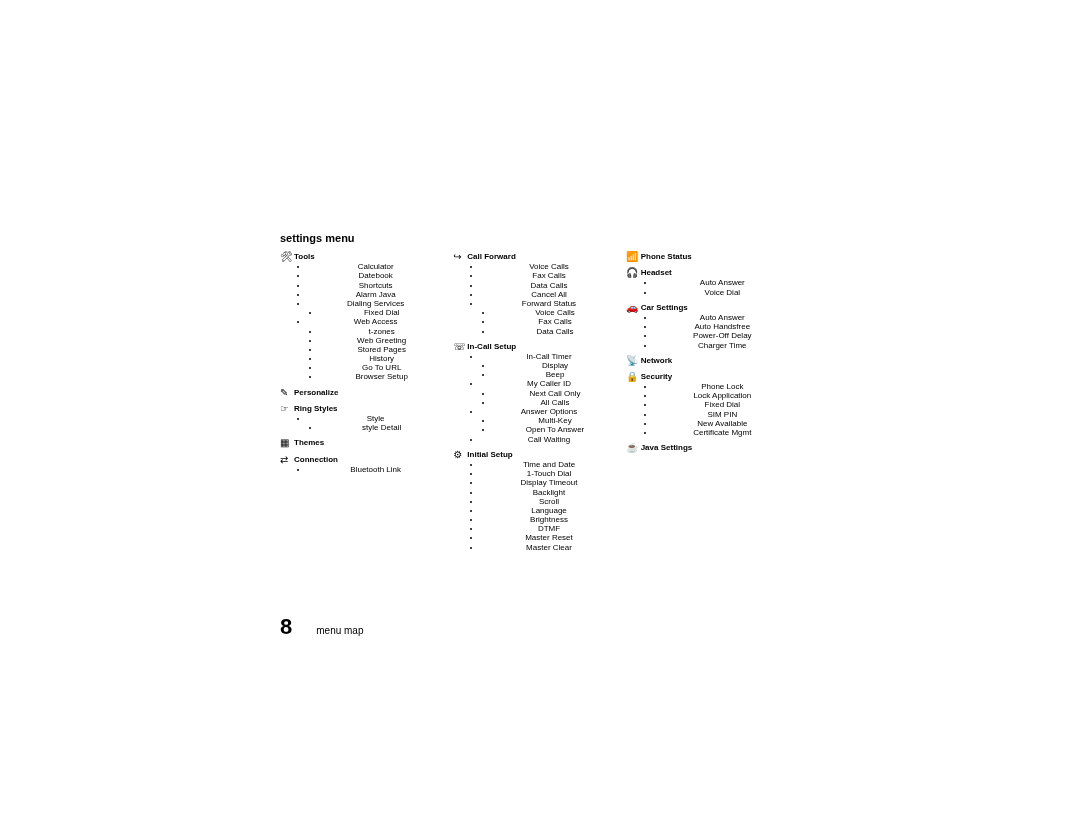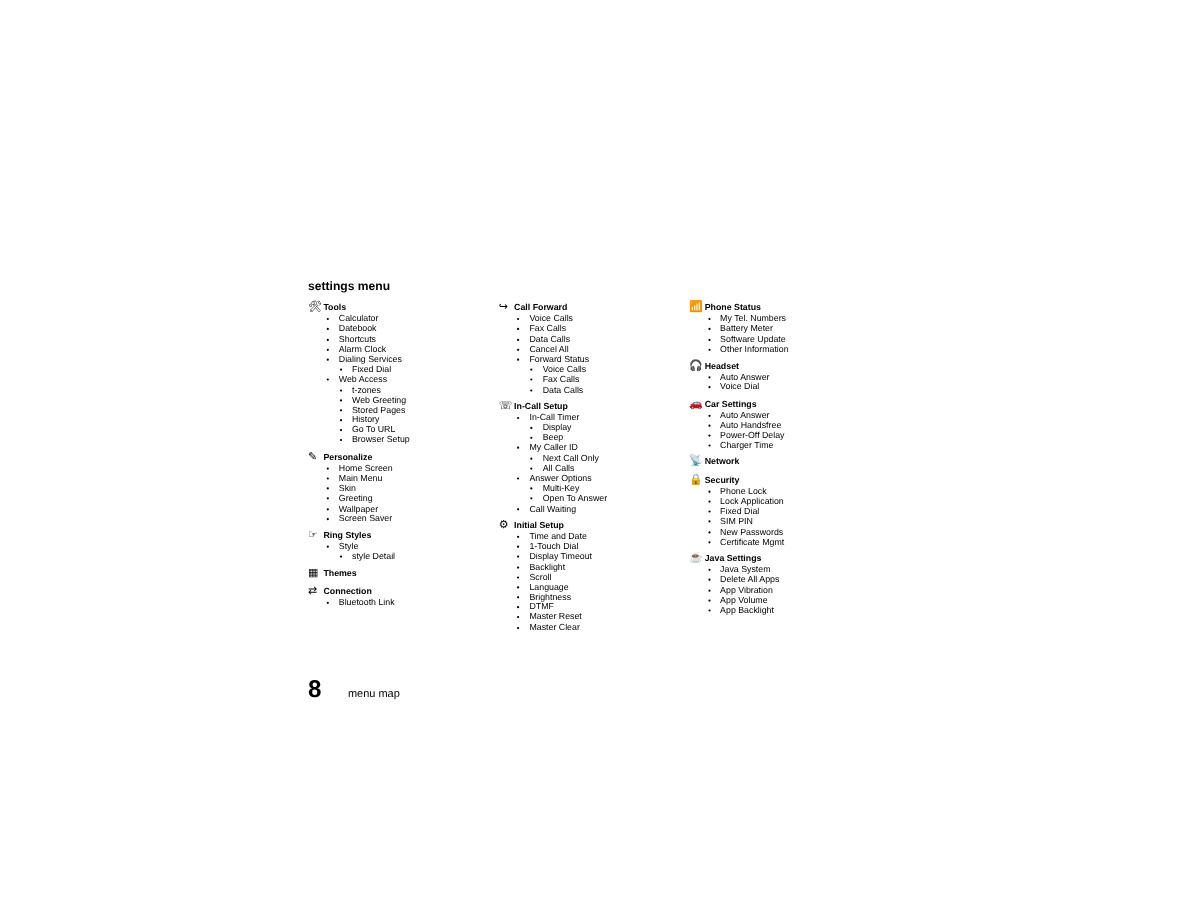--- a/index.html
+++ b/index.html
@@ -13,21 +13,21 @@
   }
   .page {
     position: relative;
     width: 1080px;
     height: 834px;
     box-sizing: border-box;
   }
   .content {
     position: absolute;
     left: 280px;
-    top: 255px;
+    top: 232px;
     width: 510px;
   }
   .title {
     font-size: 11px;
     font-weight: bold;
     margin-bottom: 8px;
   }
   .columns {
     display: flex;
     align-items: flex-start;
@@ -56,20 +56,21 @@
     min-width: 0;
   }
   .sec-title {
     font-weight: bold;
     margin-bottom: 1px;
   }
   ul.lvl1 {
     list-style: disc;
     margin: 0;
     padding-left: 14px;
+    text-align: center;
   }
   ul.lvl2 {
     list-style: disc;
     margin: 0;
     padding-left: 12px;
   }
   li { margin: 0; padding: 0; }
 
   .footer {
     position: absolute;
@@ -97,47 +98,39 @@
     <div class="columns" id="columns">
         <div class="col">
           <div class="section">
             <div class="sec-icon">🛠</div>
             <div class="sec-body">
               <div class="sec-title">Tools</div>
               <ul class="lvl1">
                 <li>Calculator</li>
                 <li>Datebook</li>
                 <li>Shortcuts</li>
-                <li>Alarm Clock</li>
+                <li>Alarm Java</li>
                 <li>Dialing Services<ul class="lvl2">
                     <li>Fixed Dial</li>
                   </ul></li>
                 <li>Web Access<ul class="lvl2">
                     <li>t-zones</li>
                     <li>Web Greeting</li>
                     <li>Stored Pages</li>
                     <li>History</li>
                     <li>Go To URL</li>
                     <li>Browser Setup</li>
                   </ul></li>
               </ul>
             </div>
           </div>
           <div class="section">
             <div class="sec-icon">✎</div>
             <div class="sec-body">
               <div class="sec-title">Personalize</div>
-              <ul class="lvl1">
-                <li>Home Screen</li>
-                <li>Main Menu</li>
-                <li>Skin</li>
-                <li>Greeting</li>
-                <li>Wallpaper</li>
-                <li>Screen Saver</li>
-              </ul>
             </div>
           </div>
           <div class="section">
             <div class="sec-icon">☞</div>
             <div class="sec-body">
               <div class="sec-title">Ring Styles</div>
               <ul class="lvl1">
                 <li>Style<ul class="lvl2">
                     <li>style Detail</li>
                   </ul></li>
@@ -216,26 +209,20 @@
                 <li>Master Clear</li>
               </ul>
             </div>
           </div>
         </div>
         <div class="col">
           <div class="section">
             <div class="sec-icon">📶</div>
             <div class="sec-body">
               <div class="sec-title">Phone Status</div>
-              <ul class="lvl1">
-                <li>My Tel. Numbers</li>
-                <li>Battery Meter</li>
-                <li>Software Update</li>
-                <li>Other Information</li>
-              </ul>
             </div>
           </div>
           <div class="section">
             <div class="sec-icon">🎧</div>
             <div class="sec-body">
               <div class="sec-title">Headset</div>
               <ul class="lvl1">
                 <li>Auto Answer</li>
                 <li>Voice Dial</li>
               </ul>
@@ -261,36 +248,29 @@
           </div>
           <div class="section">
             <div class="sec-icon">🔒</div>
             <div class="sec-body">
               <div class="sec-title">Security</div>
               <ul class="lvl1">
                 <li>Phone Lock</li>
                 <li>Lock Application</li>
                 <li>Fixed Dial</li>
                 <li>SIM PIN</li>
-                <li>New Passwords</li>
+                <li>New Available</li>
                 <li>Certificate Mgmt</li>
               </ul>
             </div>
           </div>
           <div class="section">
             <div class="sec-icon">☕</div>
             <div class="sec-body">
               <div class="sec-title">Java Settings</div>
-              <ul class="lvl1">
-                <li>Java System</li>
-                <li>Delete All Apps</li>
-                <li>App Vibration</li>
-                <li>App Volume</li>
-                <li>App Backlight</li>
-              </ul>
             </div>
           </div>
         </div>
       </div>
   </div>
 
   <div class="footer">
     <div class="page-number">8</div>
     <div class="footer-label">menu map</div>
   </div>

